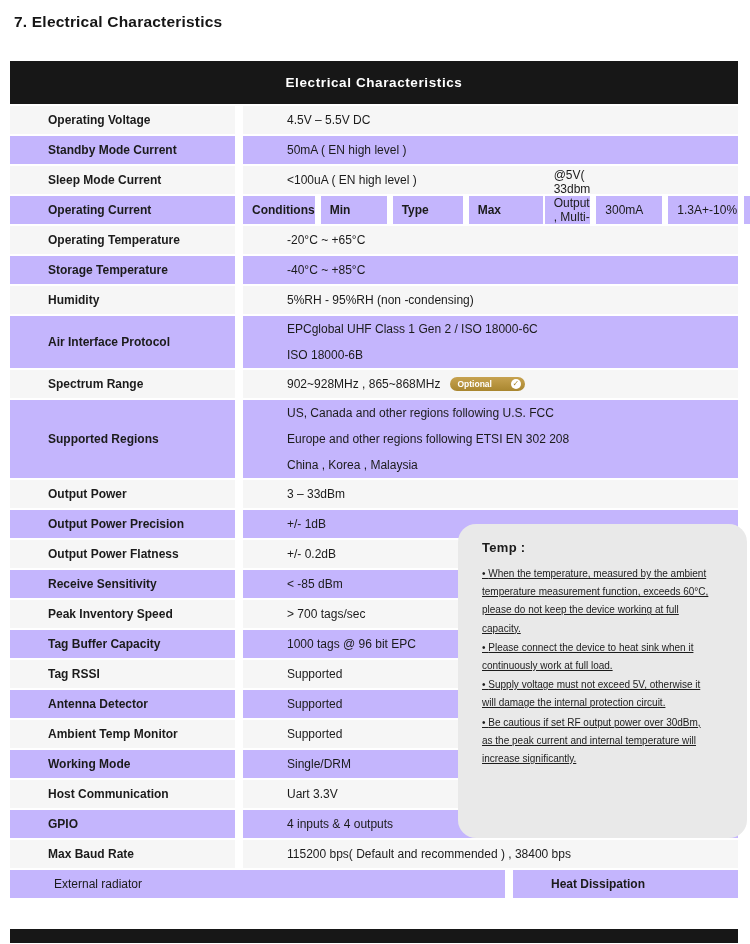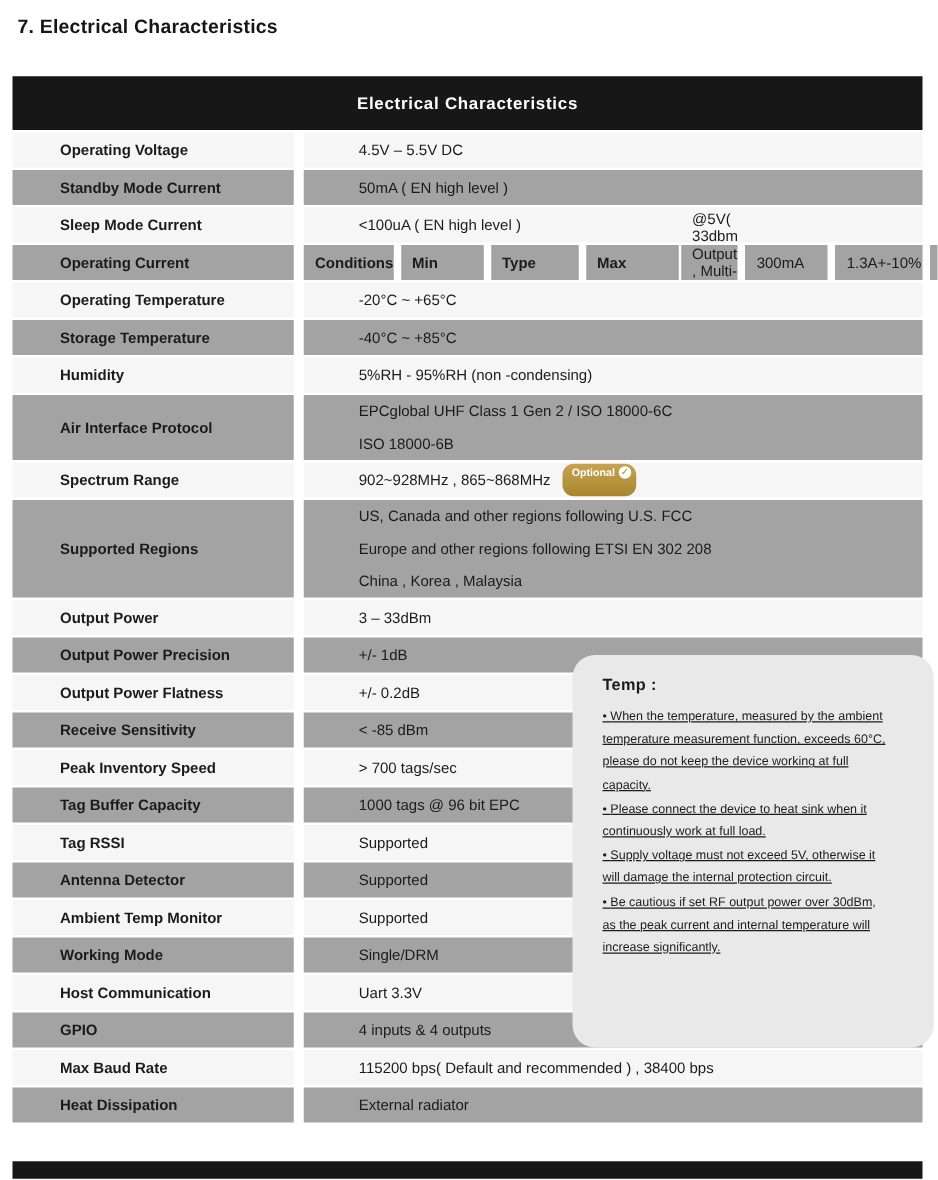--- a/index.html
+++ b/index.html
@@ -23,36 +23,36 @@
   .cell.label{
     width:225px;flex:0 0 225px;display:flex;align-items:center;
     padding-left:38px;box-sizing:border-box;font-weight:700;font-size:12px;
   }
   .cell.value{
     flex:1;display:flex;flex-direction:column;justify-content:space-evenly;
     padding-left:44px;box-sizing:border-box;font-size:12px;
   }
   .cell.value .line{display:flex;align-items:center;min-height:26px;}
   .row.light .cell,.row.light .sc{background:#f6f6f6;}
-  .row.dark  .cell,.row.dark  .sc{background:#a3a3a3;}
+  .row.dark  .cell,.row.dark  .sc{background:#c4b5fd;}
   
   .oc-right{flex:1;display:flex;flex-direction:row;gap:2px;}
   .subrow{display:flex;gap:6px;height:28px;}
   .sc{display:flex;align-items:center;padding-left:9px;box-sizing:border-box;font-size:12px;}
   .sc.cond{flex:1;}
   .sc.min{flex:0 0 66px;}
   .sc.typ{flex:0 0 70px;}
   .sc.max{flex:0 0 74px;}
   .subrow.head .sc{font-weight:700;}
   .row.oc .cell.label{align-items:flex-start;padding-top:7px;}
   
   .badge{
-    display:inline-flex;align-items:center;gap:3px;margin-left:10px;
+    display:inline-flex;align-items:center;gap:19px;margin-left:10px;
     background:linear-gradient(180deg,#c7a351,#a9862f);
-    border-radius:9px;padding:1px 4px 13px 7px;color:#ffffff;
+    border-radius:9px;padding:1px 4px 1px 7px;color:#ffffff;
     font-size:8.5px;font-weight:700;line-height:12px;
   }
   .badge .chk{
     width:10px;height:10px;border-radius:50%;background:#ffffff;color:#a9862f;
     font-size:8px;display:flex;align-items:center;justify-content:center;font-weight:700;
   }
   
   .note-box{
     position:absolute;left:458px;top:524px;width:289px;height:314px;
     background:#e9e9e9;border-radius:18px;z-index:2;box-sizing:border-box;
@@ -222,24 +222,24 @@
           <div class="line">4 inputs &amp; 4 outputs</div>
         </div>
       </div>
       <div class="row light">
         <div class="cell label">Max Baud Rate</div>
         <div class="cell value">
           <div class="line">115200 bps( Default and recommended ) , 38400 bps</div>
         </div>
       </div>
       <div class="row dark">
+        <div class="cell value">
+          <div class="line">External radiator</div>
+        </div>
         <div class="cell label">Heat Dissipation</div>
-        <div class="cell value">
-          <div class="line">External radiator</div>
-        </div>
       </div>
     </div>
 </div>
 
 <div class="note-box">
   <div class="note-title">Temp :</div>
   <div id="note-bullets">
       <p class="note-bullet">When the temperature, measured by the ambient temperature measurement function, exceeds 60°C, please do not keep the device working at full capacity.</p>
       <p class="note-bullet">Please connect the device to heat sink when it continuously work at full load.</p>
       <p class="note-bullet">Supply voltage must not exceed 5V, otherwise it will damage the internal protection circuit.</p>

